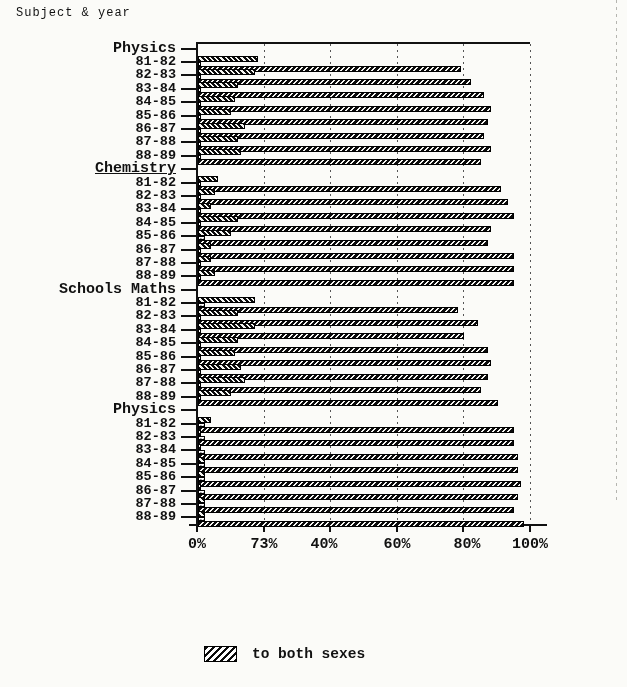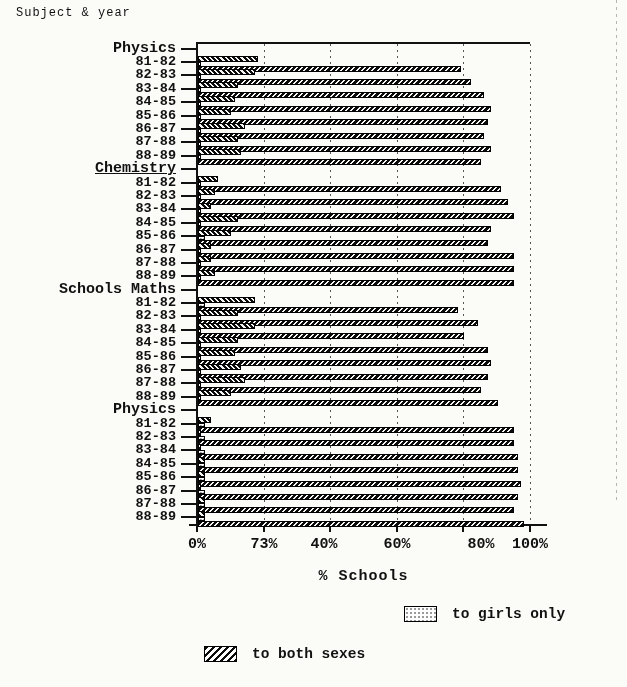--- a/index.html
+++ b/index.html
@@ -227,28 +227,23 @@
       <div class="abs ytick" style="left: 181px; top: 516.306px;"></div>
       <div class="abs bar bar-boys" style="top: 510.806px; width: 6.66px;"></div>
       <div class="abs bar bar-girls" style="top: 516.806px; width: 6.66px;"></div>
       <div class="abs bar bar-both" style="top: 520.806px; width: 326.34px;"></div>
     </div>
 
   <div class="abs xlab" style="left:165px;">0%</div>
   <div class="abs xlab" style="left:232px;">73%</div>
   <div class="abs xlab" style="left:292px;font-family:Liberation Mono, monospace;">40%</div>
   <div class="abs xlab" style="left:365px;">60%</div>
-  <div class="abs xlab" style="left:449px;">80%</div>
+  <div class="abs xlab" style="left:435px;">80%</div>
   <div class="abs xlab" style="left:498px;">100%</div>
 
-  <div id="x-axis-title" class="abs">% Schools</div>
-
-  <div class="abs legend-item" style="left:404px;top:606px;">
-    <span class="swatch swatch-girls"></span>
-    <span class="legend-label">to girls only</span>
-  </div>
+
   <div class="abs legend-item" style="left:204px;top:646px;">
     <span class="swatch swatch-both"></span>
     <span class="legend-label">to both sexes</span>
   </div>
 
   <div id="scan-artifact" class="abs"></div>
 </div>
 
 </body></html>

